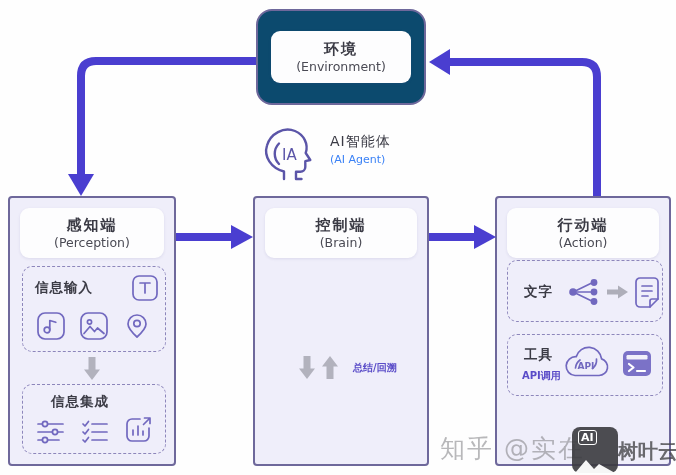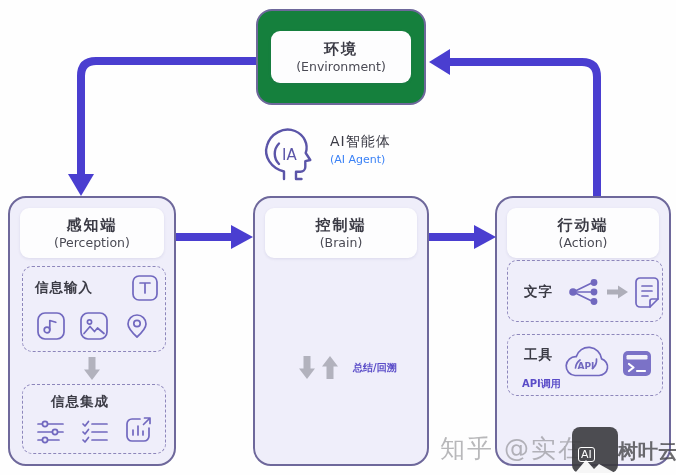--- a/index.html
+++ b/index.html
@@ -1,21 +1,21 @@
 <!DOCTYPE html>
 <html><head>
 <meta charset="utf-8">
 <style>
   html,body{margin:0;padding:0;background:#ffffff;}
   body{font-family:"DejaVu Sans","Liberation Sans",sans-serif;}
   #canvas{position:relative;width:676px;height:475px;background:#fefefe;overflow:hidden;}
 
   
-  .node{position:absolute;background:#15803d;border:2px solid #6e689b;border-radius:16px;box-sizing:border-box;}
-  .panel{position:absolute;top:196px;height:270px;background:#efeefa;border:2px solid #6e689b;border-radius:18px;box-sizing:border-box;z-index:1;}
+  .node{position:absolute;background:#0c4a6e;border:2px solid #6e689b;border-radius:16px;box-sizing:border-box;}
+  .panel{position:absolute;top:196px;height:270px;background:#efeefa;border:2px solid #6e689b;border-radius:4px;box-sizing:border-box;z-index:1;}
   .inner-white{position:absolute;background:#fdfdfe;border-radius:9px;box-shadow:0 1px 3px rgba(80,70,140,.12);
     display:flex;flex-direction:column;align-items:center;justify-content:center;}
   .ph-title{font-size:15px;font-weight:700;color:#3b3b45;letter-spacing:2px;line-height:1.35;}
   .ph-sub{font-size:12.5px;color:#4a4a54;line-height:1.3;}
 
   .dashed{position:absolute;border:1.6px dashed #8d86bb;border-radius:10px;box-sizing:border-box;}
   .lbl{position:absolute;font-size:13.5px;font-weight:700;color:#3b3b45;letter-spacing:1px;white-space:nowrap;}
   .tag{position:absolute;font-size:10px;font-weight:700;color:#5a4cc8;white-space:nowrap;}
   .abs{position:absolute;}
 
@@ -28,21 +28,21 @@
   #agent-title{font-size:14px;color:#3b3b45;letter-spacing:1px;}
   #agent-sub{font-size:11px;color:#3b82f6;margin-top:2px;}
 
   
   .wm-prefix{position:absolute;left:440px;top:432px;font-size:25px;letter-spacing:2px;
     color:rgba(125,125,130,.55);font-weight:500;z-index:5;white-space:nowrap;}
   .wm-suffix{position:absolute;left:618px;top:438px;font-size:20px;font-weight:800;
     color:rgba(70,70,74,.8);z-index:5;white-space:nowrap;}
   #wm-badge{position:absolute;left:572px;top:427px;width:46px;height:46px;background:rgba(58,58,62,.9);
     border-radius:8px;z-index:6;}
-  #wm-badge .ai{position:absolute;left:6px;top:20px;color:#fff;font-size:11px;font-weight:400;
+  #wm-badge .ai{position:absolute;left:6px;top:3px;color:#fff;font-size:11px;font-weight:700;
     border:1.5px solid #fff;border-radius:3px;padding:0 2px;line-height:13px;}
   #wm-badge svg{position:absolute;left:0;bottom:0;}
 
   svg text{font-family:"DejaVu Sans","Liberation Sans",sans-serif;}
 </style>
 </head>
 <body>
 
 <div id="canvas">
 
@@ -190,21 +190,21 @@
         <g class="ic" stroke-width="2">
             <path d="M4 7a4 4 0 014-4h14a4 4 0 014 4v17l-8 8H8a4 4 0 01-4-4z"></path>
             <path d="M26 24h-6a2 2 0 00-2 2v6"></path>
             <path d="M10 11h10M10 16h10M10 21h6"></path>
           </g>
       </svg>
     </div>
 
     <div class="dashed" style="left:10px;top:136px;width:156px;height:62px;">
       <div class="lbl" style="left:16px;top:11px;">工具</div>
-      <div class="tag" style="left:14px;top:42px;">API调用</div>
+      <div class="tag" style="left:14px;top:34px;">API调用</div>
       <svg class="abs" style="left:54px;top:10px;" width="48" height="40" viewBox="0 0 48 40">
         <g class="ic">
             <path d="M13 30.5h24a8.5 8.5 0 002.6-16.6 13 13 0 00-25.4-2.2A8.5 8.5 0 0013 30.5z"></path>
             <path d="M13.5 23a11 11 0 014.5-8M34.5 14a11 11 0 01-4 9.5"></path>
           </g>
         <text x="24" y="24" text-anchor="middle" font-size="9" font-weight="bold" fill="#7168bf">API</text>
       </svg>
       <svg class="abs" style="left:114px;top:15px;" width="30" height="27" viewBox="0 0 30 27">
         <rect x="1" y="1" width="28" height="25" rx="5" fill="#7b72c7"></rect>
         <rect x="4.5" y="5" width="21" height="4.5" rx="1.2" fill="#ffffff" opacity="0.9"></rect>

